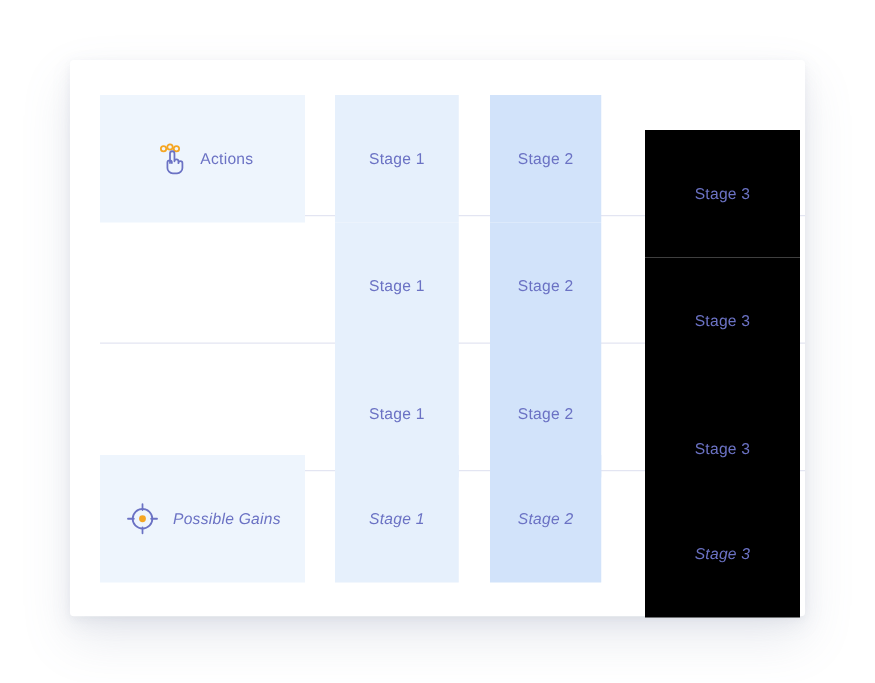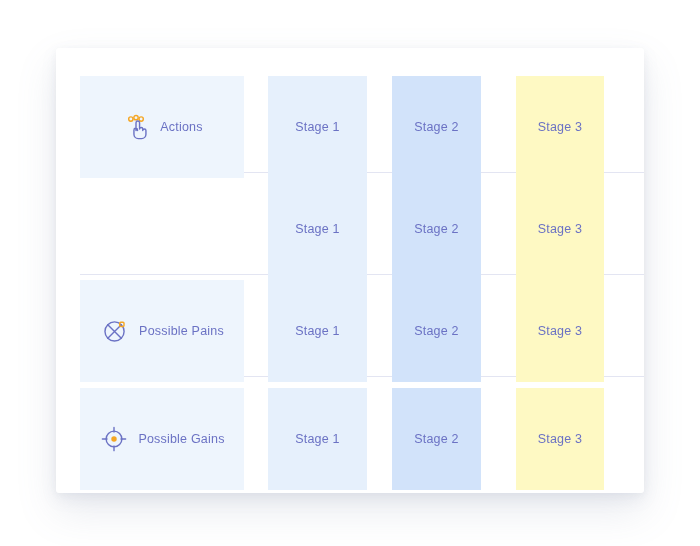--- a/index.html
+++ b/index.html
@@ -45,21 +45,21 @@
 
   .row {
     position: absolute;
     left: 0;
     width: 588px;
     height: 101.5px;
   }
   .row-0 { top: 28px; }
   .row-1 { top: 130px; }
   .row-2 { top: 232px; }
-  .row-3 { top: 340px; }
+  .row-3 { top: 316px; font-style: italic; }
 
   
   .row-divider {
     position: absolute;
     left: 24px;
     width: 564px;
     height: 1px;
     background: #e3e5f2;
   }
   .div-1 { top: 124px; }
@@ -100,21 +100,21 @@
   .stage-cell {
     position: absolute;
     top: 0;
     height: 101.5px;
     display: flex;
     align-items: center;
     justify-content: center;
   }
   .stage-0 { left: 212px; width: 99px; background: #e6f0fc; text-align: center; }
   .stage-1 { left: 336px; width: 89px; background: #d2e3fa; }
-  .stage-2 { left: 460px; width: 88px; background: #fef9c3; }
+  .stage-2 { left: 460px; width: 124px; background: #000000; margin-top: 28px; }
 
   .stage-text {
     font-size: 12.5px;
     color: #6b72c4;
     letter-spacing: 0.2px;
     white-space: nowrap;
   }
 </style>
 </head>
 <body>
@@ -166,28 +166,20 @@
         <div class="stage-cell stage-1">
           <span class="stage-text">Stage 2</span>
         </div>
         <div class="stage-cell stage-2">
           <span class="stage-text">Stage 3</span>
         </div>
       </div>
 
       <div class="row row-2">
 
-        <div class="label-cell">
-          <svg class="label-icon" viewBox="0 0 32 32">
-            <circle cx="15.5" cy="16.5" r="10.2" fill="none" stroke="#6b72c4" stroke-width="1.5"></circle>
-            <path d="M8.3 9.3 L22.7 23.7 M22.7 9.3 L8.3 23.7" fill="none" stroke="#6b72c4" stroke-width="1.5" stroke-linecap="round"></path>
-            <rect x="21.0" y="6.6" width="4.6" height="4.6" rx="1.1" fill="none" stroke="#f5a623" stroke-width="1.5"></rect>
-          </svg>
-          <span class="label-text">Possible Pains</span>
-        </div>
 
         <div class="stage-cell stage-0">
           <span class="stage-text">Stage 1</span>
         </div>
         <div class="stage-cell stage-1">
           <span class="stage-text">Stage 2</span>
         </div>
         <div class="stage-cell stage-2">
           <span class="stage-text">Stage 3</span>
         </div>

